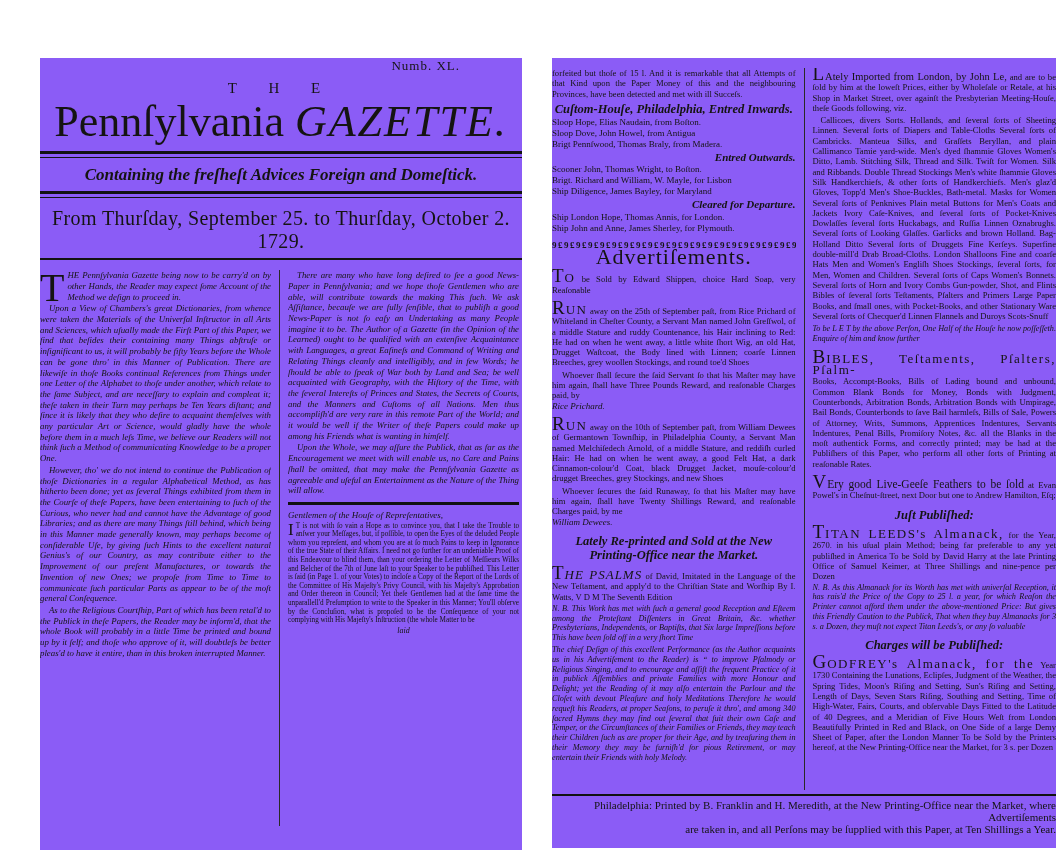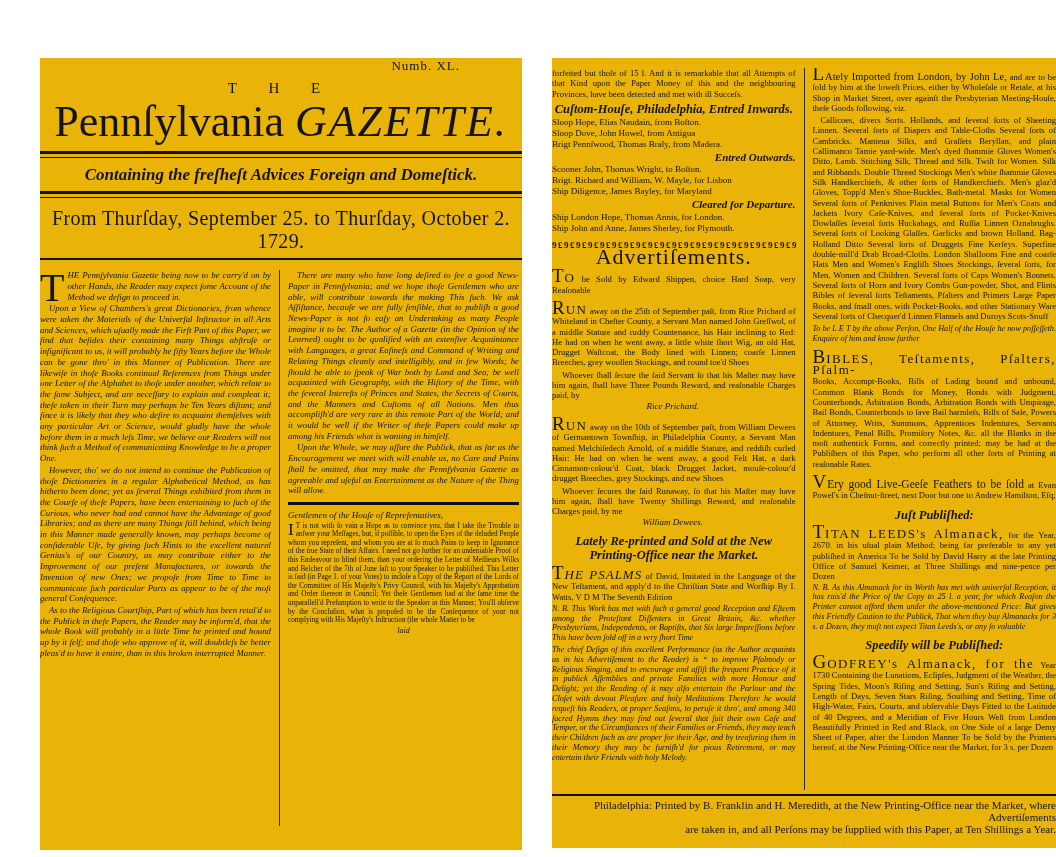--- a/index.html
+++ b/index.html
@@ -1,17 +1,17 @@
 <!DOCTYPE html>
 <html><head>
 <meta charset="utf-8">
 <style>
   html,body{margin:0;padding:0;background:#ffffff;}
   body{width:1056px;height:857px;position:relative;font-family:"Liberation Serif",serif;color:#151412;overflow:hidden;}
-  .page{position:absolute;background:#eab308;}
+  .page{position:absolute;background:#8b5cf6;}
   
   #left-page{left:40px;top:58px;width:482px;height:792px;}
   .numb{ text-align:right;padding-right:62px;font-size:13px;letter-spacing:1px;}
   .the{ text-align:center;font-size:15px;letter-spacing:14px;margin-top:6px;}
   .gazette-title{text-align:center;font-size:44px;margin-top:2px;line-height:1.05;white-space:nowrap;}
   .gazette-title .it{font-style:italic;letter-spacing:2px;}
   .rule2{border-top:3px solid #121212;border-bottom:1px solid #121212;height:3px;margin:6px 0 0 0;}
   .rule1{border-top:2px solid #121212;height:0;margin:5px 0 0 0;}
   .subtitle{text-align:center;font-style:italic;font-weight:bold;font-size:17px;margin-top:7px;}
   .dateline{text-align:center;font-size:20px;margin-top:9px;letter-spacing:.4px;}
@@ -39,21 +39,21 @@
   .ship-sec-h{font-style:italic;font-weight:bold;font-size:12.5px;text-align:center;margin:5px 0 3px 0;}
   .ship-line{font-size:9px;line-height:11px;text-align:left;}
   .ship-sub-h{font-style:italic;font-weight:bold;font-size:11px;text-align:right;margin:2px 0;}
   .ornaments{font-size:9px;font-weight:bold;letter-spacing:1.5px;overflow:hidden;white-space:nowrap;margin:6px 0 2px 0;}
   .adverts-h{font-size:22px;text-align:center;margin:2px 0 8px 0;letter-spacing:1px;}
   .ad{margin:0 0 7px 0;}
   .ad-init{font-size:19px;line-height:12px;letter-spacing:1px;}
   .ad-lead{font-size:13px;letter-spacing:1.5px;}
   .ad-lead-it{font-size:13px;letter-spacing:1px;font-style:italic;}
   .ad-sub{text-indent:10px;margin:0;}
-  .sig{text-align:center;font-style:italic;font-size:9px;margin:0 2px 7px 0;}
+  .sig{text-align:left;font-style:italic;font-size:9px;margin:0 2px 7px 0;}
   .center-it-h{font-style:italic;font-weight:bold;font-size:12.5px;line-height:14.5px;text-align:center;margin:6px 0 4px 0;}
   .nb-it{font-style:italic;font-size:8.2px;line-height:9.8px;text-align:justify;margin:0 0 2px 0;}
   .footer-rule{border-top:2px solid #111;margin:4px 0 3px 0;}
   .footer{text-align:right;font-size:11px;line-height:12px;font-family:Liberation Serif, serif;}
 </style>
 </head>
 <body>
 
 <div class="page" id="left-page">
   <div class="numb">Numb. XL.</div>
@@ -116,21 +116,21 @@
     <div class="vdiv"></div>
     <div class="rcol2 body-ro">
       <p class="ad" style="margin-bottom:2px;"><span class="ad-init">L</span><span style="font-size:10.5px;">Ately Imported from London, by John Le,</span><span> and are to be ſold by him at the loweſt Prices, either by Wholeſale or Retale, at his Shop in Market Street, over againſt the Presbyterian Meeting-Houſe, theſe Goods following, viz.</span></p>
       <p style="margin:0 0 3px 0;text-indent:8px;">Callicoes, divers Sorts.   Hollands, and ſeveral ſorts of Sheeting Linnen.   Several ſorts of Diapers and Table-Cloths   Several ſorts of Cambricks.   Manteua Silks, and Graſſets   Beryllan, and plain Callimanco   Tamie yard-wide.   Men's dyed ſhammie Gloves   Women's Ditto, Lamb.   Stitching Silk, Thread and Silk.   Twiſt for Women.   Silk and Ribbands.   Double Thread Stockings   Men's white ſhammie Gloves   Silk Handkerchiefs, &amp; other ſorts of Handkerchiefs.   Men's glaz'd Gloves, Topp'd   Men's Shoe-Buckles, Bath-metal.   Masks for Women   Several ſorts of Penknives   Plain metal Buttons for Men's Coats and Jackets   Ivory Caſe-Knives, and ſeveral ſorts of Pocket-Knives   Dowlaſſes ſeveral ſorts   Huckabags, and Ruſſia Linnen   Oznabrughs.   Several ſorts of Looking Glaſſes.   Garlicks and brown Holland.   Bag-Holland Ditto   Several ſorts of Druggets   Fine Kerſeys.   Superfine double-mill'd Drab   Broad-Cloths.   London Shalloons   Fine and coarſe Hats   Men and Women's Engliſh Shoes   Stockings, ſeveral ſorts, for Men, Women and Children.   Several ſorts of Caps   Women's Bonnets.   Several ſorts of Horn and Ivory Combs   Gun-powder, Shot, and Flints   Bibles of ſeveral ſorts   Teſtaments, Pſalters and Primers   Large Paper Books, and ſmall ones, with Pocket-Books, and other Stationary Ware   Several ſorts of Checquer'd Linnen   Flannels and Duroys   Scots-Snuff</p>
       <p class="nb-it" style="margin-bottom:7px;">To be L E T by the above Perſon, One Half of the Houſe he now poſſeſſeth.   Enquire of him and know further</p>
       <p class="ad"><span class="ad-init">B</span><span class="ad-lead">IBLES, Teſtaments, Pſalters, Pſalm-</span><br><span>Books, Accompt-Books, Bills of Lading bound and unbound, Common Blank Bonds for Money, Bonds with Judgment, Counterbonds, Arbitration Bonds, Arbitration Bonds with Umpirage, Bail Bonds, Counterbonds to ſave Bail harmleſs, Bills of Sale, Powers of Attorney, Writs, Summons, Apprentices Indentures, Servants Indentures, Penal Bills, Promiſory Notes, &amp;c. all the Blanks in the moſt authentick Forms, and correctly printed; may be had at the Publiſhers of this Paper, who perform all other ſorts of Printing at reaſonable Rates.</span></p>
       <p class="ad"><span class="ad-init">V</span><span style="font-size:11.5px;">Ery good Live-Geeſe Feathers to be ſold</span><span> at Evan Powel's in Cheſnut-ſtreet, next Door but one to Andrew Hamilton, Eſq;</span></p>
       <div class="center-it-h">Juſt Publiſhed:</div>
       <p class="ad" style="margin-bottom:1px;"><span class="ad-init">T</span><span class="ad-lead">ITAN LEEDS's Almanack,</span><span> for the Year, 2670.  in his uſual plain Method; being far preferable to any yet publiſhed in America   To be Sold by David Harry at the late Printing Office of Samuel Keimer, at Three Shillings and nine-pence per Dozen</span></p>
       <p class="nb-it" style="margin-bottom:6px;">N. B.  As this Almanack for its Worth has met with univerſal Reception, it has rais'd the Price of the Copy to 25 l. a year, for which Reaſon the Printer cannot afford them under the above-mentioned Price:  But gives this Friendly Caution to the Publick, That when they buy Almanacks for 3 s. a Dozen, they muſt not expect Titan Leeds's, or any ſo valuable</p>
-      <div class="center-it-h">Speedily will be Publiſhed:</div>
+      <div class="center-it-h">Charges will be Publiſhed:</div>
       <p class="ad"><span class="ad-init">G</span><span class="ad-lead">ODFREY's Almanack, for the</span><span> Year 1730   Containing the Lunations, Eclipſes, Judgment of the Weather, the Spring Tides, Moon's Riſing and Setting, Sun's Riſing and Setting, Length of Days, Seven Stars Riſing, Southing and Setting, Time of High-Water, Fairs, Courts, and obſervable Days   Fitted to the Latitude of 40 Degrees, and a Meridian of Five Hours Weſt from London   Beautifully Printed in Red and Black, on One Side of a large Demy Sheet of Paper, after the London Manner   To be Sold by the Printers hereof, at the New Printing-Office near the Market, for 3 s. per Dozen</span></p>
     </div>
   </div>
   <div class="footer-rule"></div>
   <div class="footer">
     <div>Philadelphia: Printed by B. Franklin and H. Meredith, at the New Printing-Office near the Market, where Advertiſements</div>
     <div>are taken in, and all Perſons may be ſupplied with this Paper, at Ten Shillings a Year.</div>
   </div>
 </div>
 

